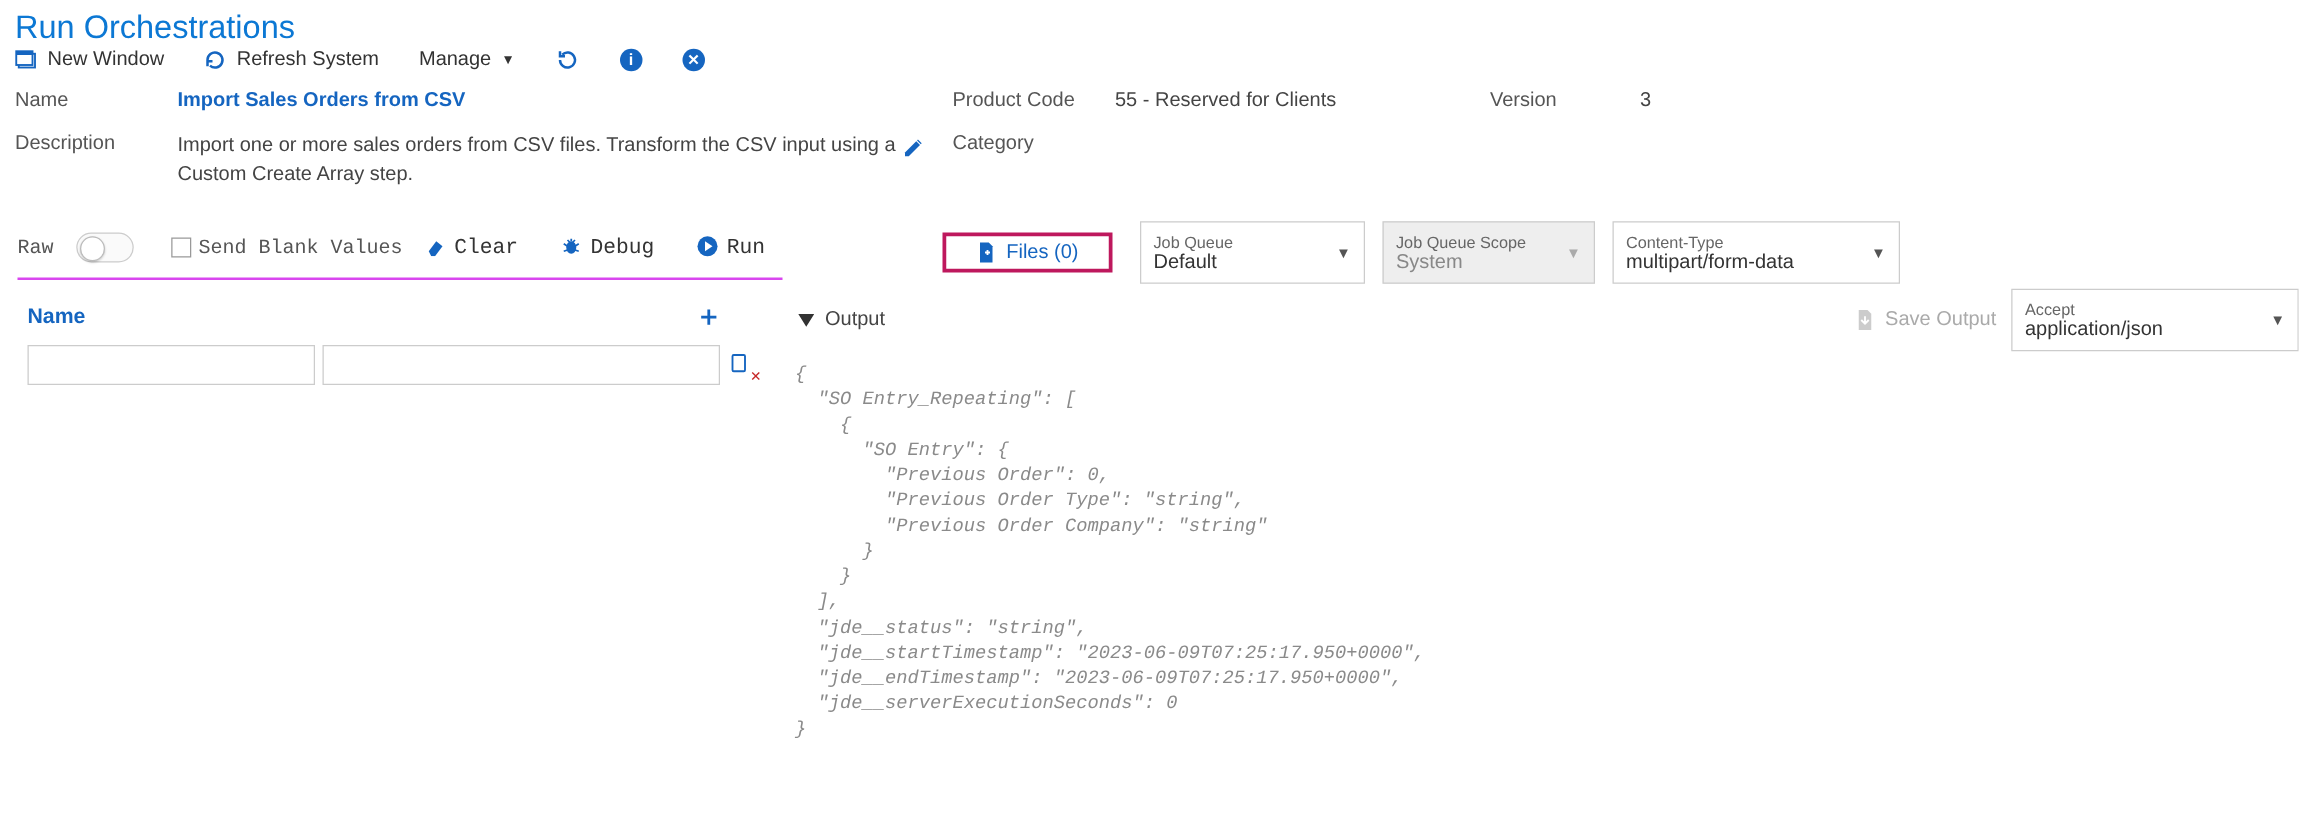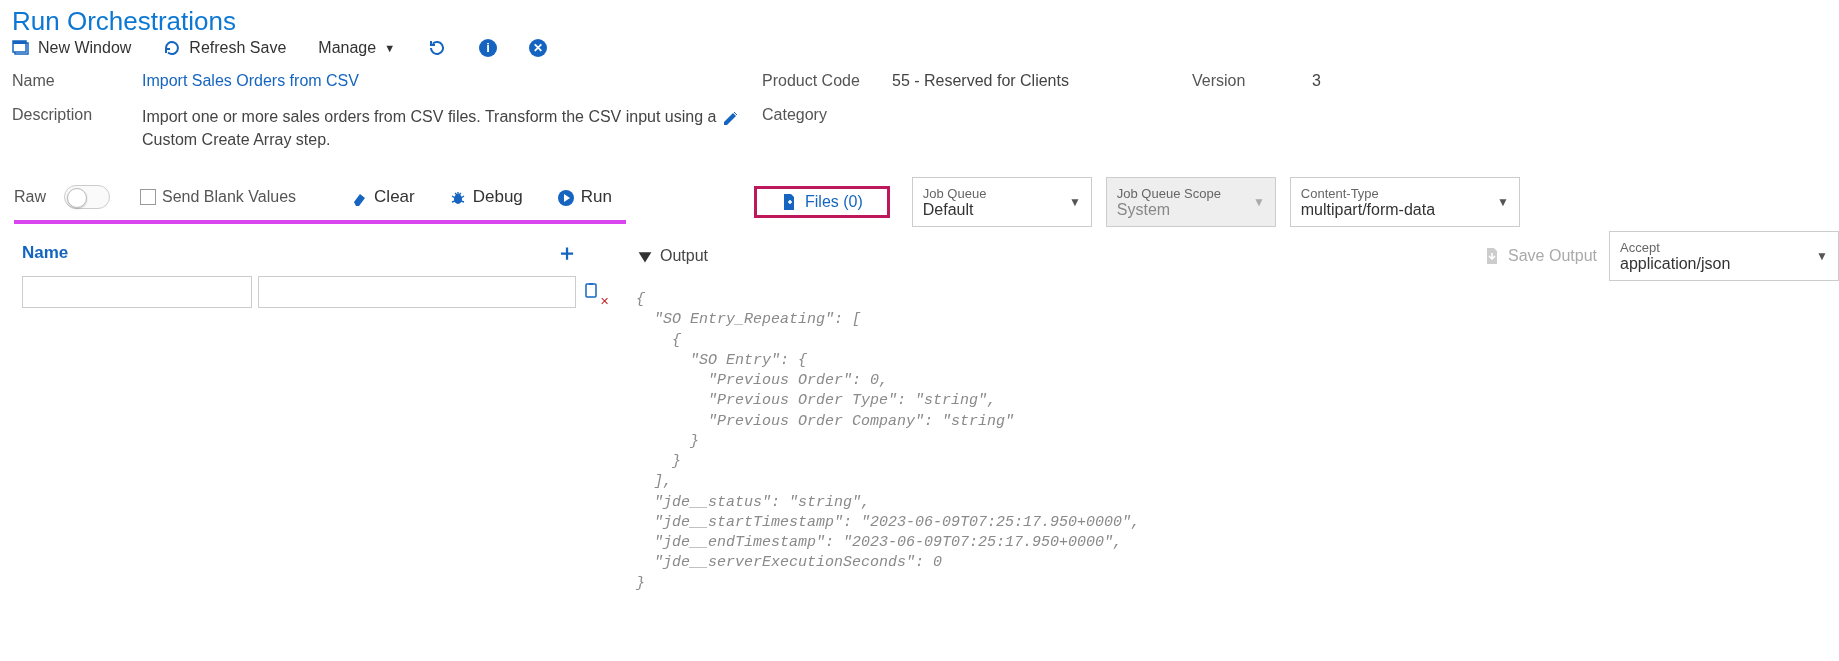--- a/index.html
+++ b/index.html
@@ -53,39 +53,40 @@
   }
   .meta-row {
     display: grid;
     grid-template-columns: 130px 580px 40px 130px 300px 120px 120px auto;
     padding: 4px 12px;
     align-items: start;
     column-gap: 0;
     font-size: 16px;
   }
   .meta-label { color:#555; }
-  .meta-name { color:#1565c0; font-weight:400; }
+  .meta-name { color:#1565c0; font-weight:700; }
   .meta-val { color:#444; }
   .edit-icon { color:#1565c0; cursor:pointer; font-size:18px; }
 
   .body-area {
     display:flex;
     margin-top:18px;
     border-top:1px solid transparent;
   }
   .left-pane {
     width: 626px;
     padding: 0 0 0 14px;
   }
   .toolbar-left {
     display:flex;
     align-items:center;
     gap: 14px;
     height: 50px;
-    border-bottom: 4px solid #d946ef;
+    border-bottom: 2px solid #d946ef;
+    font-family: Liberation Mono, monospace;
   }
   .toolbar-left .lbl-raw {
     color:#555; font-size:16px; margin-right:4px;
   }
   .toggle {
     width:46px;height:24px;border-radius:12px;
     border:1px solid #ccc;background:#fafafa;
     position:relative;
   }
   .toggle::after{
@@ -193,21 +194,21 @@
       </span>
       <span>New Window</span>
     </div>
     <div class="act">
       <span class="ico-blue">
         <svg width="18" height="18" viewBox="0 0 18 18">
             <path d="M3 9a6 6 0 1 1 2 4.5" fill="none" stroke="#1565c0" stroke-width="2"></path>
             <path d="M3 14v-4h4" fill="none" stroke="#1565c0" stroke-width="2"></path>
           </svg>
       </span>
-      <span>Refresh Save</span>
+      <span>Refresh System</span>
     </div>
     <div class="act">
       <span>Manage</span>
       <span style="font-size:11px;">▼</span>
     </div>
     <span class="ico-blue" style="cursor:pointer;">
       <svg width="20" height="20" viewBox="0 0 20 20">
           <path d="M4 10a6 6 0 1 0 1.8-4.3" fill="none" stroke="#1565c0" stroke-width="2"></path>
           <path d="M4 3v4h4" fill="none" stroke="#1565c0" stroke-width="2"></path>
         </svg>

